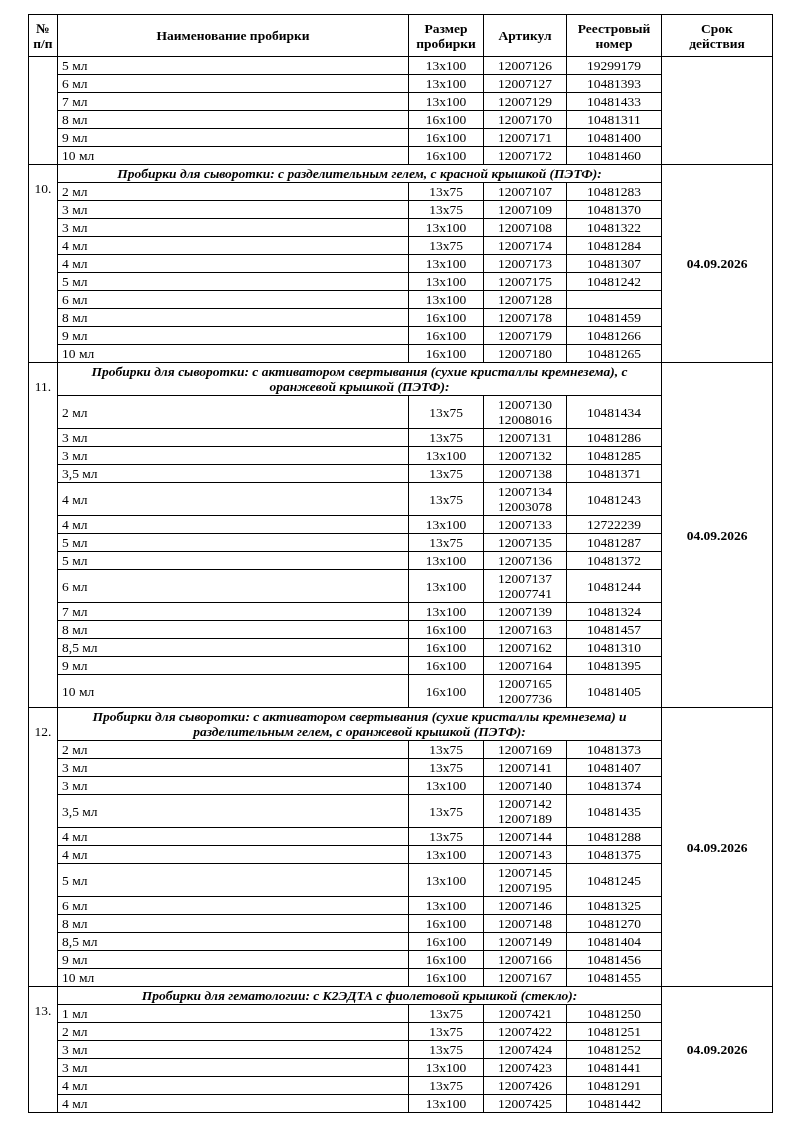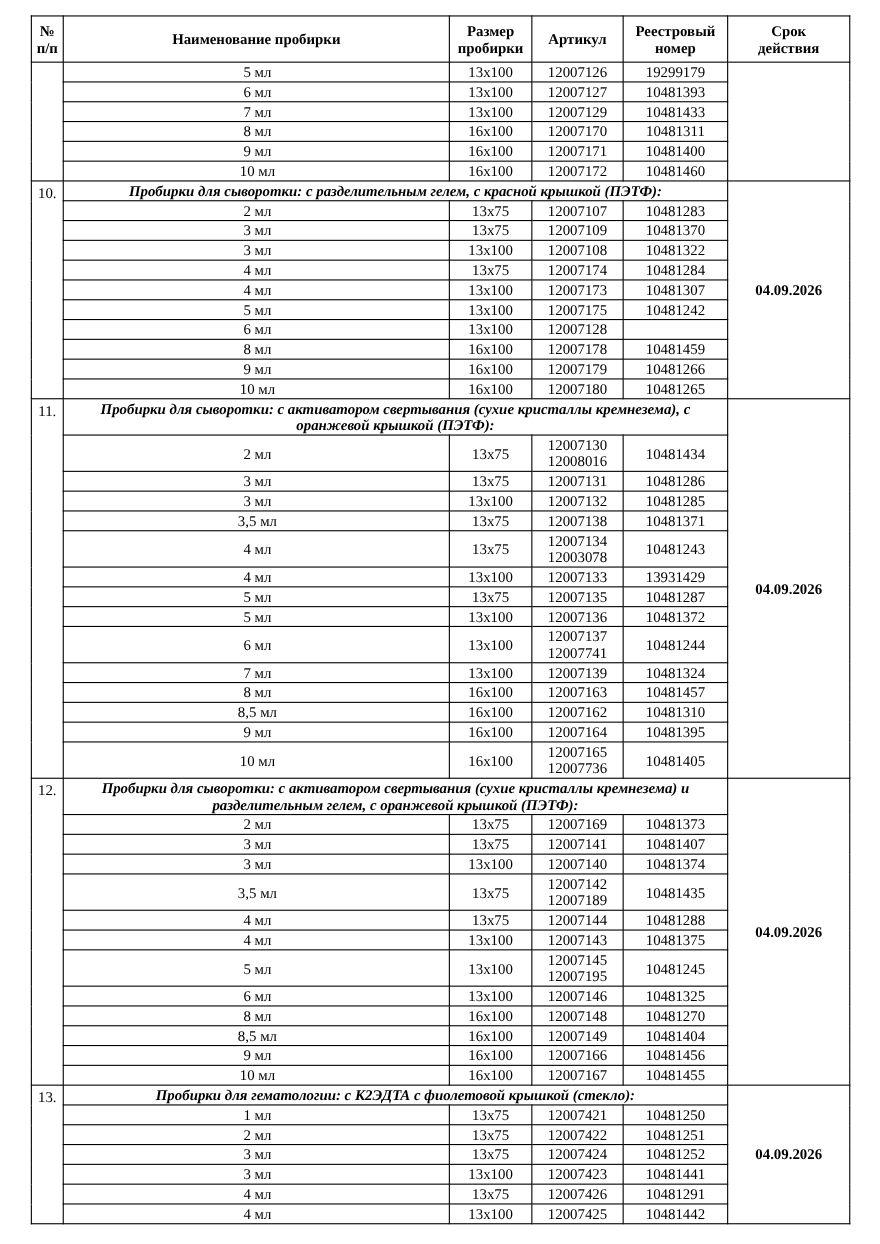--- a/index.html
+++ b/index.html
@@ -30,30 +30,30 @@
   thead th {
     font-weight: bold;
     text-align: center;
     white-space: pre-line;
     height: 42px;
     vertical-align: middle;
   }
   .num-cell {
     vertical-align: top;
     text-align: center;
-    padding-top: 3px;
+    padding-top: 16px;
     margin-top: 28px;
   }
   .section-title-cell {
     font-weight: bold;
     text-align: center;
     font-style: italic;
   }
   .name-cell {
-    text-align: center;
+    text-align: left;
     padding-left: 4px;
   }
   .size-cell, .article-cell, .registry-cell {
     text-align: center;
   }
   .article-cell { white-space: pre-line; }
   .validity-cell {
     text-align: center;
     vertical-align: middle;
     font-weight: bold;
@@ -226,21 +226,21 @@
           <td class="name-cell">4 мл</td>
           <td class="size-cell">13х75</td>
           <td class="article-cell">12007134
 12003078</td>
           <td class="registry-cell">10481243</td>
         </tr>
         <tr class="data-row">
           <td class="name-cell">4 мл</td>
           <td class="size-cell">13х100</td>
           <td class="article-cell">12007133</td>
-          <td class="registry-cell">13931429</td>
+          <td class="registry-cell">12722239</td>
         </tr>
         <tr class="data-row">
           <td class="name-cell">5 мл</td>
           <td class="size-cell">13х75</td>
           <td class="article-cell">12007135</td>
           <td class="registry-cell">10481287</td>
         </tr>
         <tr class="data-row">
           <td class="name-cell">5 мл</td>
           <td class="size-cell">13х100</td>

